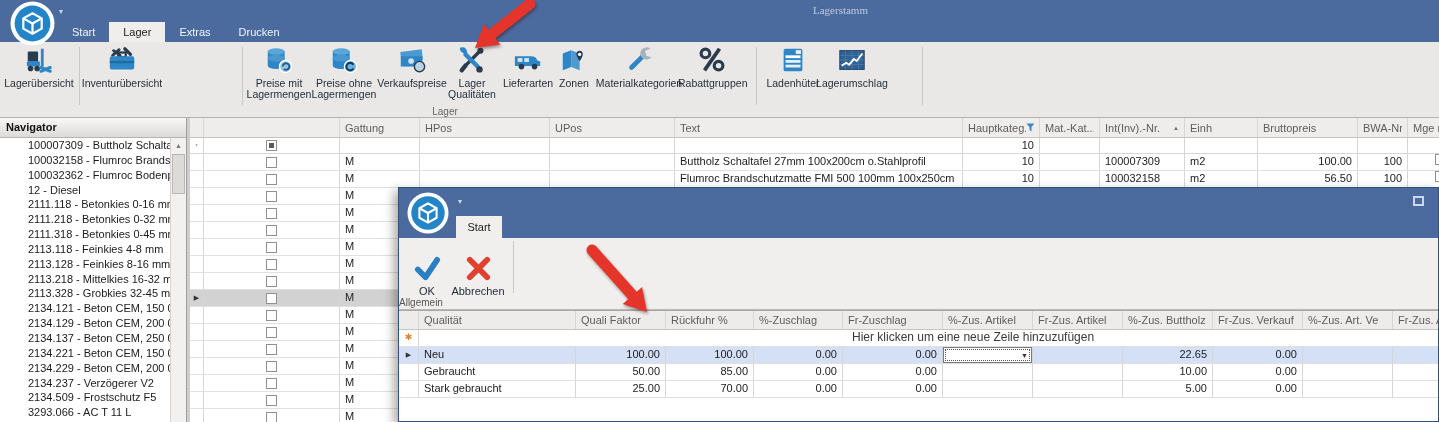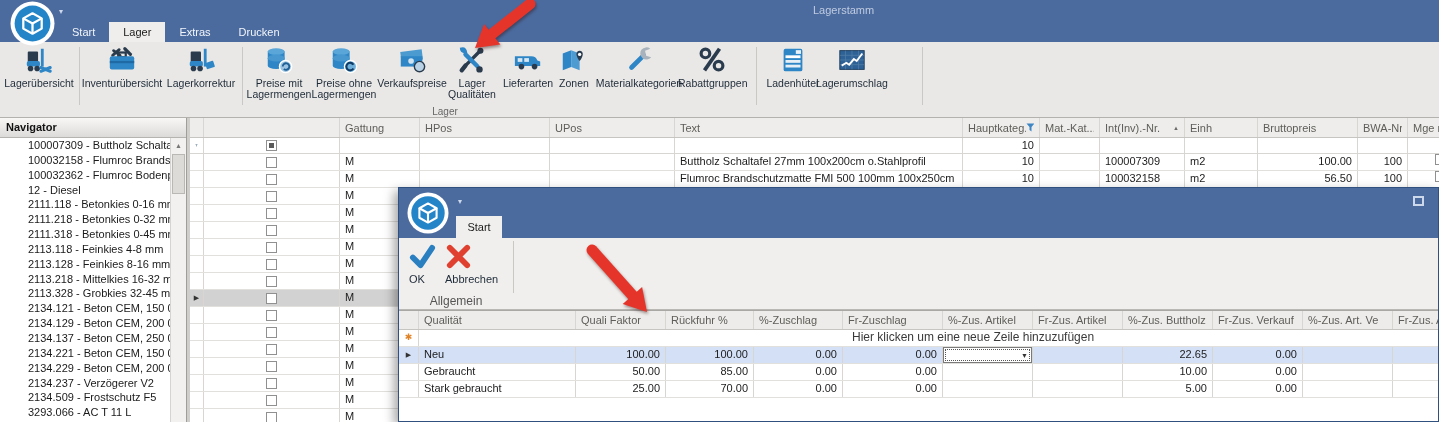--- a/index.html
+++ b/index.html
@@ -2,21 +2,21 @@
 <html><head>
 <meta charset="utf-8">
 <style>
   html,body{margin:0;padding:0;background:#888;}
   #root{position:relative;width:1439px;height:422px;overflow:hidden;background:#cfcecb;
         font-family:"Liberation Sans", sans-serif;-webkit-font-smoothing:antialiased;}
   
   .titlebar{position:absolute;left:0;top:0;width:100%;height:42px;background:#4b6b9f;}
   .logo{position:absolute;left:10px;top:1px;width:45px;height:45px;z-index:25;}
   .qat-caret{position:absolute;left:59px;top:7px;font-size:8px;color:#cdd8ea;z-index:25;}
-  .win-title{position:absolute;left:813px;top:4px;font-size:11px;color:#bfcbe0;}
+  .win-title{position:absolute;left:813px;top:4px;font-size:11px;color:#bfcbe0;font-family:Liberation Serif, serif;}
   .tabs{position:absolute;left:58px;bottom:0;height:20px;display:flex;}
   .tab{color:#f2f5fa;font-size:11px;line-height:20px;padding:0 14px;white-space:nowrap;}
   .tab.selected{background:#efeeec;color:#1a1a1a;}
   
   .ribbon{position:absolute;left:0;top:42px;width:100%;height:75px;background:#e9e8e6;
           border-bottom:1px solid #b3b2af;}
   .rbtn{position:absolute;top:3px;height:62px;text-align:center;font-size:10.5px;color:#1e2a38;cursor:default;}
   .ricon{display:block;height:33px;}
   .ricon svg{display:inline-block;}
   .rlabel{display:block;line-height:11px;white-space:nowrap;}
@@ -57,24 +57,24 @@
           border:1px solid #30507f;box-shadow:-4px 4px 10px rgba(0,0,0,.35);z-index:10;overflow:hidden;box-sizing:border-box;}
   .dlg-titlebar{height:27px;background:#4b6b9f;position:relative;}
   .dlg-logo{position:absolute;left:8px;top:4px;width:42px;height:42px;z-index:5;}
   .dlg-caret{position:absolute;left:59px;top:9px;font-size:8px;color:#cdd8ea;}
   .dlg-title{position:absolute;left:0;right:0;top:6px;text-align:center;color:#e2e9f5;font-size:11px;margin-top:39px;}
   .dlg-max{position:absolute;right:14px;top:8px;width:11px;height:10px;border:2px solid #cdd8ea;box-sizing:border-box;}
   .dlg-tabrow{height:23px;background:#4b6b9f;position:relative;}
   .dlg-starttab{position:absolute;left:57px;top:1px;width:46px;height:22px;background:#f0efed;color:#1a1a1a;
                 font-size:11px;text-align:center;line-height:22px;}
   .dlg-ribbon{height:71px;background:#f0efed;border-bottom:1px solid #b9b8b5;position:relative;}
-  .dlg-btn{position:absolute;top:5px;font-size:11px;color:#1e2a38;}
+  .dlg-btn{position:absolute;top:17px;text-align:center;font-size:11px;color:#1e2a38;}
   .dlg-btn-icon{display:block;height:30px;}
   .dlg-sep{position:absolute;left:114px;top:3px;height:52px;width:1px;background:#c9c8c5;}
-  .dlg-grouplabel{position:absolute;left:0;width:114px;bottom:1px;text-align:center;font-size:12px;color:#555;}
+  .dlg-grouplabel{position:absolute;left:0;width:114px;bottom:1px;text-align:left;font-size:10px;color:#555;}
   .dgh{display:flex;height:18px;background:#edecea;border-bottom:1px solid #c6c5c2;border-top:1px solid #a9a8a5;}
   .dnewrow{display:flex;height:16px;border-bottom:1px solid #e2e0dd;position:relative;}
   .dhint{position:absolute;left:453px;top:0;font-size:12px;color:#3a3a3a;line-height:15px;}
   .newmark{color:#e08427;font-size:9px;line-height:15px;text-align:center;padding:0 2px;}
   .drow{display:flex;height:16px;border-bottom:1px solid #e2e0dd;}
   .drow.sel{background:#d3e0f6;}
   .dc0{width:20px}.dc1{width:157px}.dc2{width:90px}.dc3{width:88px}.dc4{width:89px}.dc5{width:100px}
   .dc6{width:90px}.dc7{width:90px}.dc8{width:90px}.dc9{width:90px}.dc10{width:90px}.dc11{width:60px}
   .combocell{padding:0;display:flex;}
   .combo{flex:1;margin:0;background:#fff;border:1px solid #7a7a7a;outline:1px dotted #555;outline-offset:-3px;
@@ -130,34 +130,20 @@
       <span class="ricon">
         <svg viewBox="0 0 32 32" width="30" height="30">
           <path d="M7 6 l7 5 M13 5 l-7 6" stroke="#2b3b4e" stroke-width="3" stroke-linecap="round"></path>
           <path d="M19 4 l6 6" stroke="#2b3b4e" stroke-width="3.4" stroke-linecap="round"></path>
           <rect x="12" y="8" width="8" height="5" fill="none" stroke="#2b3b4e" stroke-width="2.4"></rect>
           <rect x="3" y="12" width="26" height="14" rx="2" fill="#2e86c6"></rect>
           <rect x="3" y="17" width="26" height="2.4" fill="#1f6aa5"></rect>
         </svg>
       </span>
       <span class="rlabel">Inventurübersicht</span>
-      <span class="rlabel"></span>
-    </div>
-    <div class="rbtn" style="left:162px;width:78px">
-      <span class="ricon">
-        <svg viewBox="0 0 32 32" width="30" height="30">
-          <rect x="5" y="7" width="11" height="11" rx="1" fill="#2b3b4e"></rect>
-          <rect x="4" y="17" width="14" height="6" rx="2" fill="#2e86c6"></rect>
-          <circle cx="8" cy="25" r="3" fill="#2b3b4e"></circle>
-            <circle cx="15" cy="25" r="3" fill="#2b3b4e"></circle>
-          <rect x="19" y="4" width="3" height="19" fill="#2e86c6"></rect>
-          <rect x="21" y="18" width="9" height="7" rx="1" fill="#2e86c6" transform="rotate(-18 25 21)"></rect>
-        </svg>
-      </span>
-      <span class="rlabel">Lagerkorrektur</span>
       <span class="rlabel"></span>
     </div>
     <div class="rsep" style="left:242px"></div>
     <div class="rbtn" style="left:246px;width:66px">
       <span class="ricon">
         <svg viewBox="0 0 32 32" width="30" height="30">
           <path d="M4 7 v15 a9 3.5 0 0 0 18 0 v-15" fill="#2e86c6"></path>
           <ellipse cx="13" cy="7" rx="9" ry="3.5" fill="#5aa6d8"></ellipse>
           <ellipse cx="13" cy="14" rx="9" ry="3.5" fill="#4897cf"></ellipse>
           <circle cx="23" cy="23" r="6.5" fill="#9cc4e2" stroke="#fff" stroke-width="1.5"></circle>

